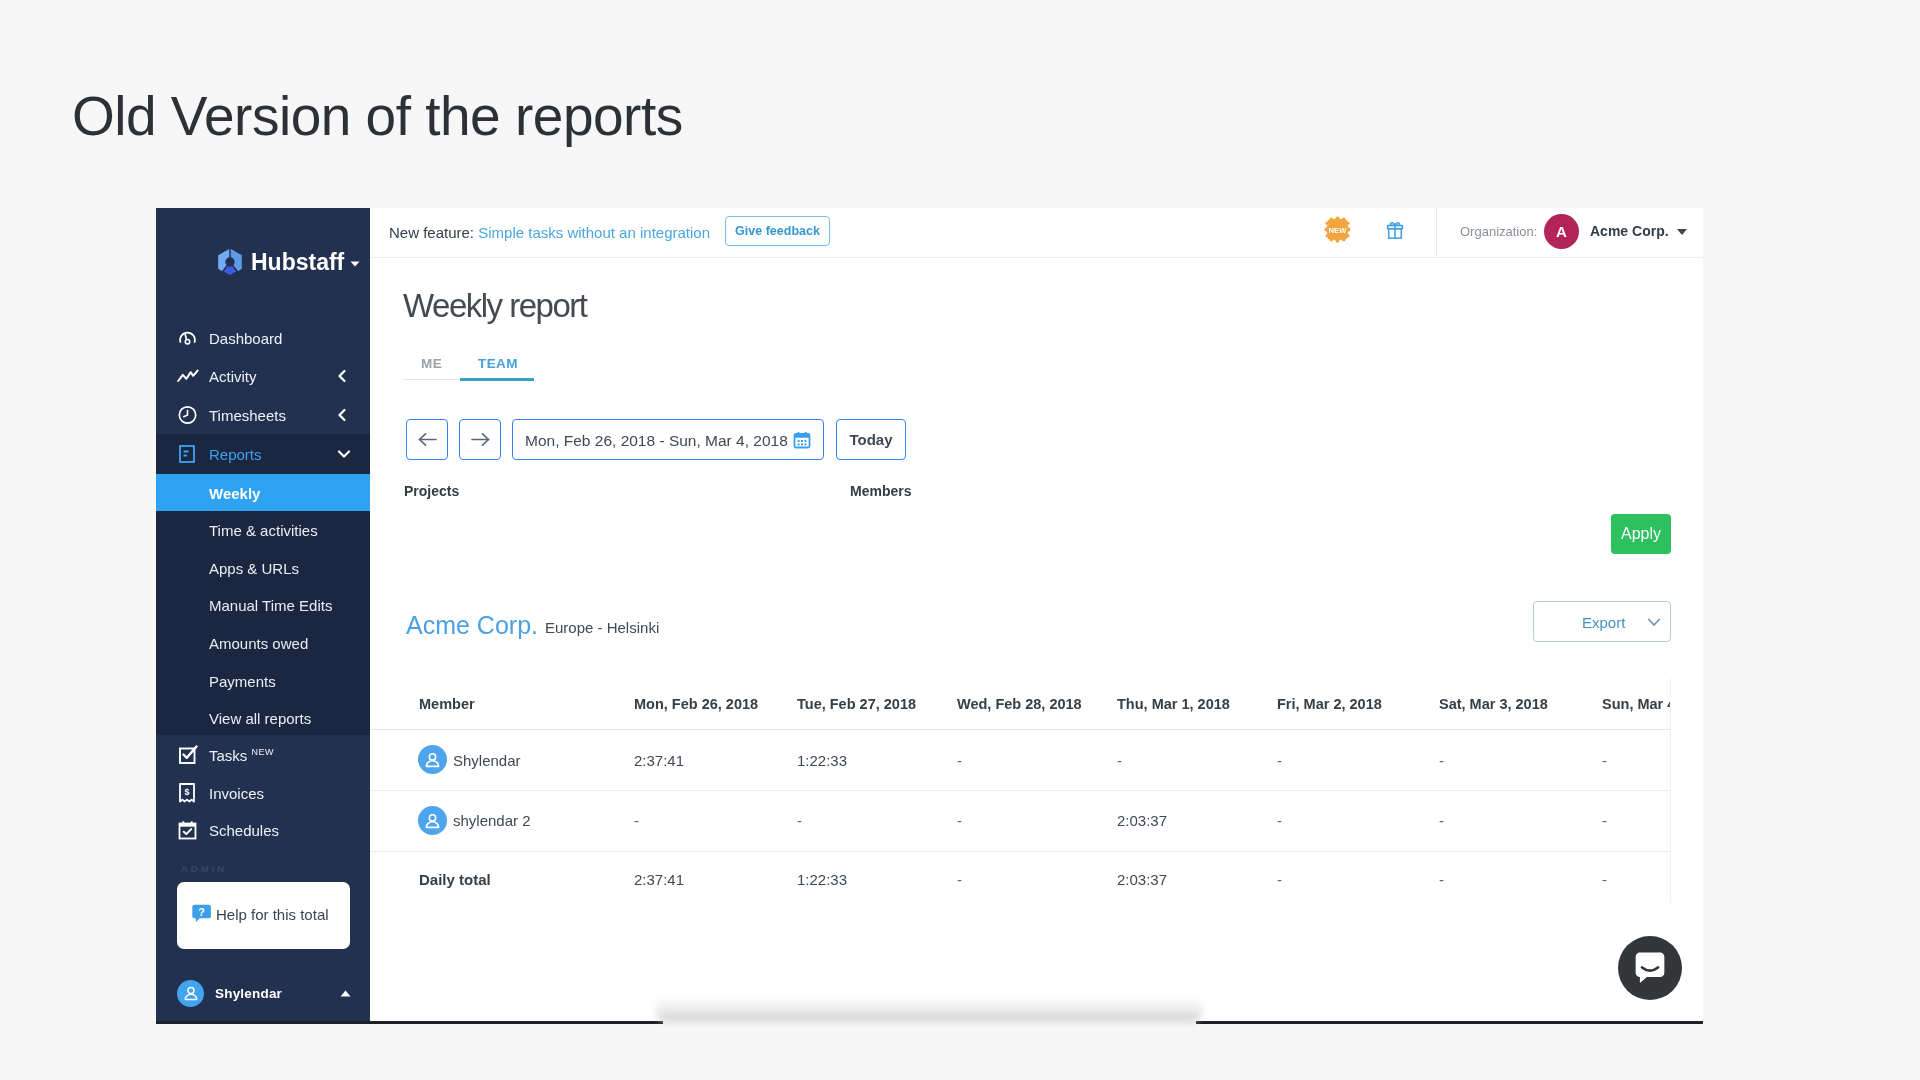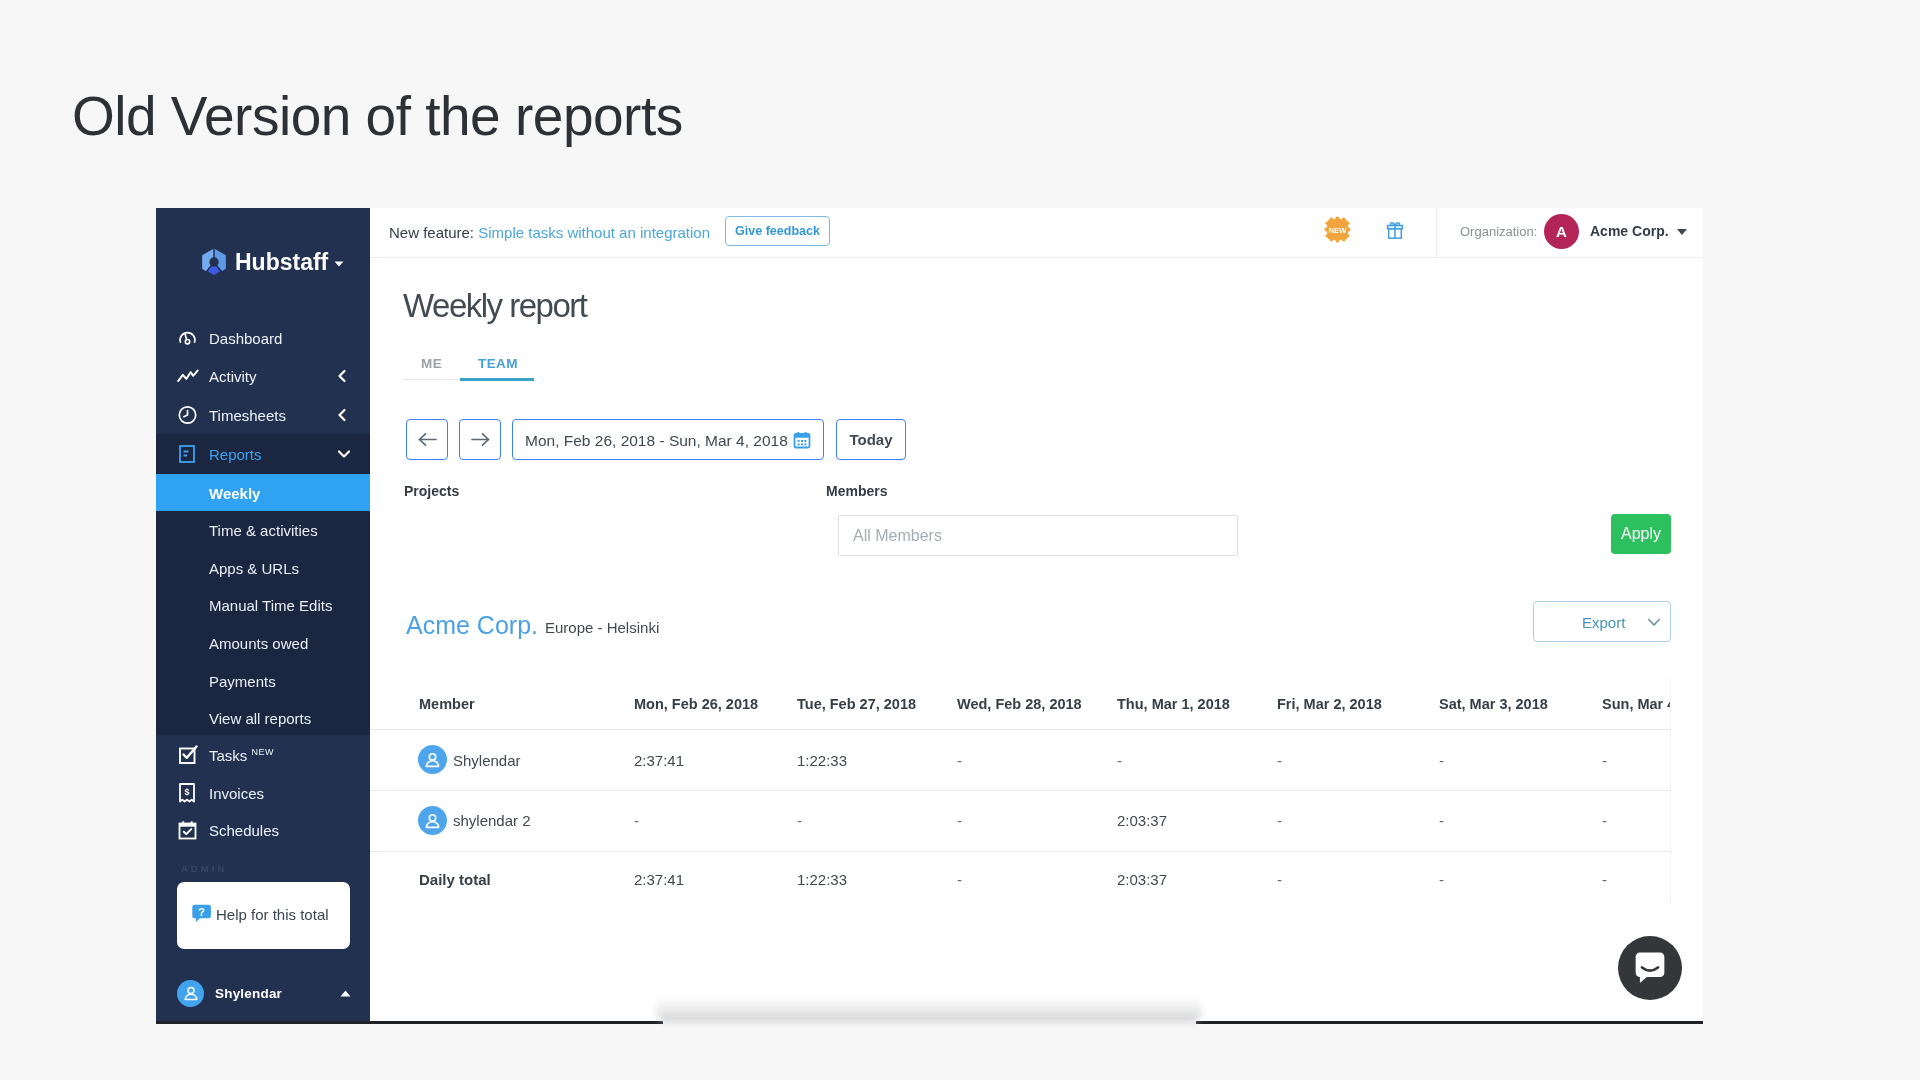--- a/index.html
+++ b/index.html
@@ -34,21 +34,21 @@
 #sb-admin { position:absolute; left:25px; top:655px; color:#93a0b5; opacity:0.2;
   font-size:9.5px; letter-spacing:3px; font-weight:bold; }
 #helpcard { position:absolute; left:21px; top:674px; width:173px; height:67px;
   background:#fff; border-radius:7px; }
 #helpcard .txt { position:absolute; left:39px; top:24px; font-size:15px; color:#3a4550; white-space:nowrap; }
 #sb-user { position:absolute; left:0; top:766px; width:214px; height:38px; color:#fff; }
 #sb-user .av { position:absolute; left:21px; top:6px; width:27px; height:27px;
   border-radius:50%; background:#42a4ee; }
 #sb-user .txt { position:absolute; left:59px; top:50%; transform:translateY(-50%);
   font-size:13.5px; font-weight:bold; letter-spacing:0.2px; }
-#logo { position:absolute; left:0; top:28px; width:214px; height:44px; }
+#logo { position:absolute; left:16px; top:28px; width:214px; height:44px; }
 #logo .word { position:absolute; left:79px; top:13px; font-size:23px; font-weight:bold;
   color:#fff; letter-spacing:0px; }
 
 #topbar { position:absolute; left:214px; top:0; width:1333px; height:50px;
   background:#fff; border-bottom:1px solid #eceef0; }
 #nf { position:absolute; left:19px; top:16px; font-size:15px; color:#333e49; white-space:nowrap; }
 #nf .link { color:#4aa6de; }
 #givefb { position:absolute; left:355px; top:8px; width:105px; height:30px;
   border:1px solid #7bbde8; border-radius:4px; color:#3498d4; font-size:12.5px;
   font-weight:bold; text-align:center; line-height:28px; }
@@ -304,24 +304,21 @@
               <rect x="11.4" y="9" width="2" height="2"></rect>
               <rect x="4.6" y="12.4" width="2" height="2"></rect>
               <rect x="8" y="12.4" width="2" height="2"></rect>
               <rect x="11.4" y="12.4" width="2" height="2"></rect>
             </g>
           </g>
         </svg>
     </div>
     <div class="btn" id="btn-today">Today</div>
     <div class="flabel" style="left:34px;">Projects</div>
-    <div class="flabel" style="left:456px;">Members</div>
-    <div class="finput" style="left:468px; width:400px;">
-        <span class="ph">All Members</span>
-      </div>
+    <div class="flabel" style="left:480px;">Members</div>
     <div id="apply">Apply</div>
     <div id="acme-h">Acme Corp.</div>
     <div id="acme-sub">Europe - Helsinki</div>
     <div id="export">
         <span class="txt">Export</span>
       <svg style="position:absolute;left:113px;top:16px;" width="14" height="9" viewBox="0 0 14 9">
           <polyline points="1.8,1.5 7,7 12.2,1.5" fill="none" stroke="#6e93aa" stroke-width="1.7" stroke-linecap="round" stroke-linejoin="round"></polyline>
         </svg>
     </div>
     <div id="tbl">

